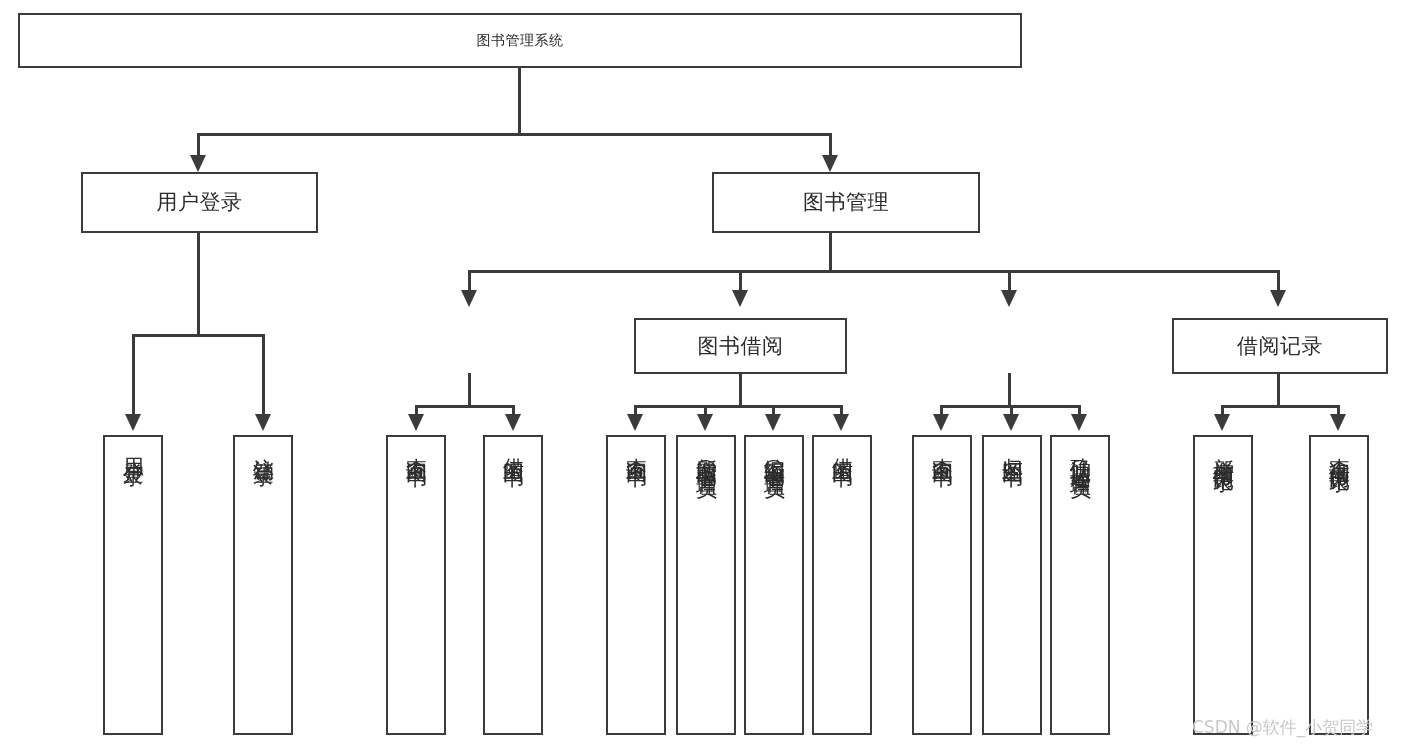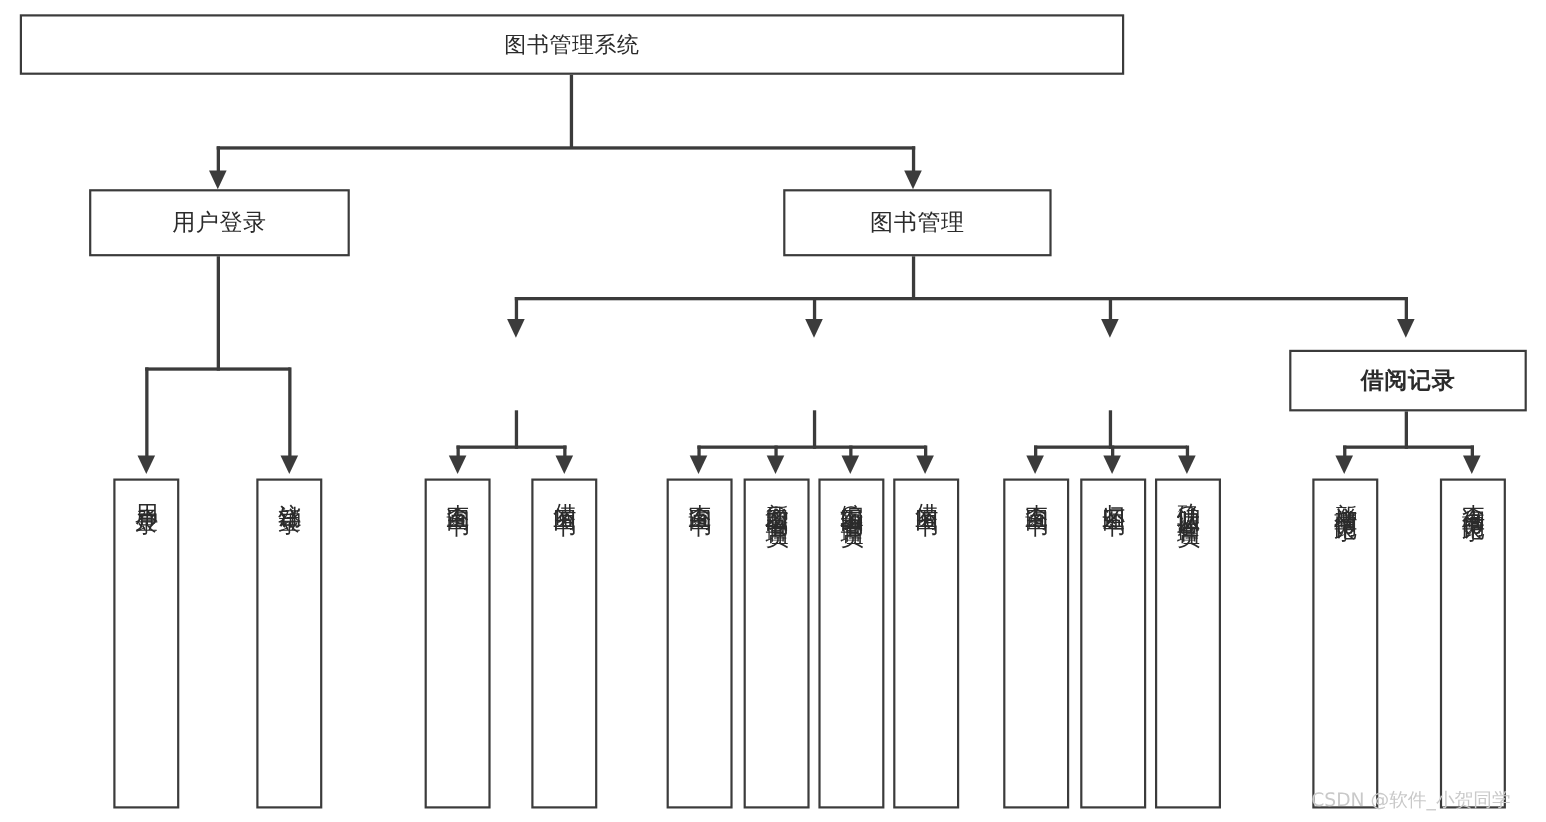--- a/index.html
+++ b/index.html
@@ -34,21 +34,21 @@
     line-height: 1.05;
     white-space: pre;
     letter-spacing: 0.5px;
   }
   
   .node.horizontal .node-label {
     font-size: 21px;
     writing-mode: horizontal-tb;
   }
   .node.root .node-label {
-    font-size: 20px;
+    font-size: 14px;
   }
   
   .node.leaf {
     align-items: flex-start;
     justify-content: center;
     padding-top: 4px;
   }
   .node.leaf .node-label {
     font-size: 21px;
     writing-mode: vertical-rl;
@@ -147,25 +147,28 @@
   <div class="arrow" style="left:1214px; top:414px;"></div>
   <div class="arrow" style="left:1330px; top:414px;"></div>
 
   <div class="node horizontal root" style="left:18px; top:13px; width:1004px; height:55px;">
     <span class="node-label">图书管理系统</span>
   </div>
 
   <div class="node horizontal" style="left:81px; top:172px; width:237px; height:61px;">
     <span class="node-label">用户登录</span>
   </div>
-  <div class="node horizontal" style="left:712px; top:172px; width:244px; height:61px;">
+  <div class="node horizontal" style="left:712px; top:172px; width:268px; height:61px;">
     <span class="node-label">图书管理</span>
   </div>
 
-  <div class="node horizontal" style="left:1172px; top:318px; width:216px; height:56px;font-weight:bold;">
+  <div class="node horizontal" style="left:634px; top:318px; width:213px; height:56px;">
+    <span class="node-label">图书借阅</span>
+  </div>
+  <div class="node horizontal" style="left:1172px; top:318px; width:216px; height:56px;">
     <span class="node-label">借阅记录</span>
   </div>
 
   <div class="node leaf" style="left:103px; top:435px; width:60px; height:300px;">
     <span class="node-label">用户登录</span>
   </div>
   <div class="node leaf" style="left:233px; top:435px; width:60px; height:300px;">
     <span class="node-label">注销登录</span>
   </div>
 

